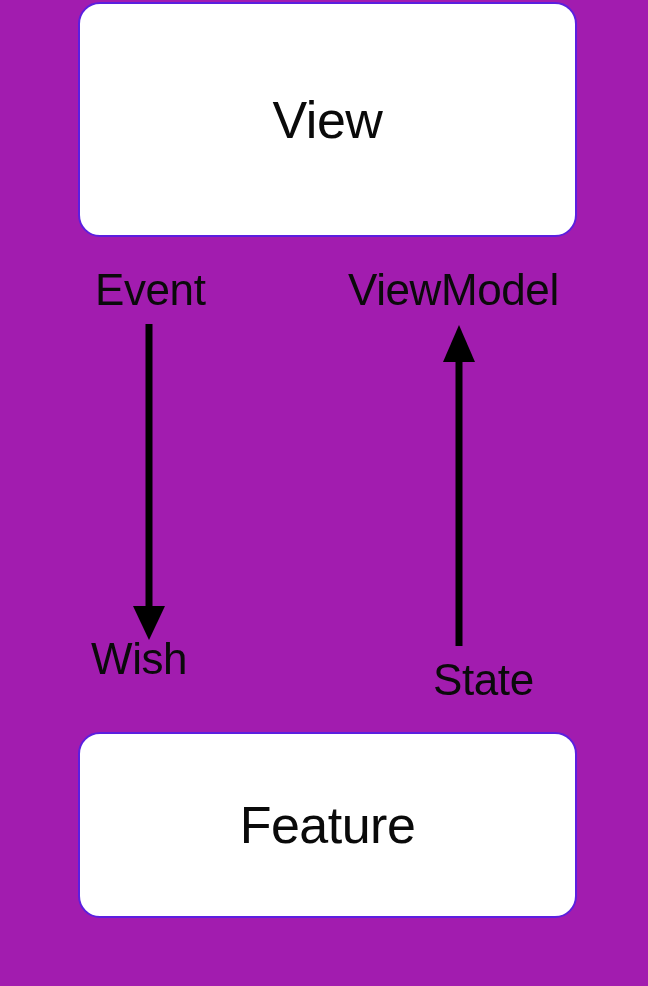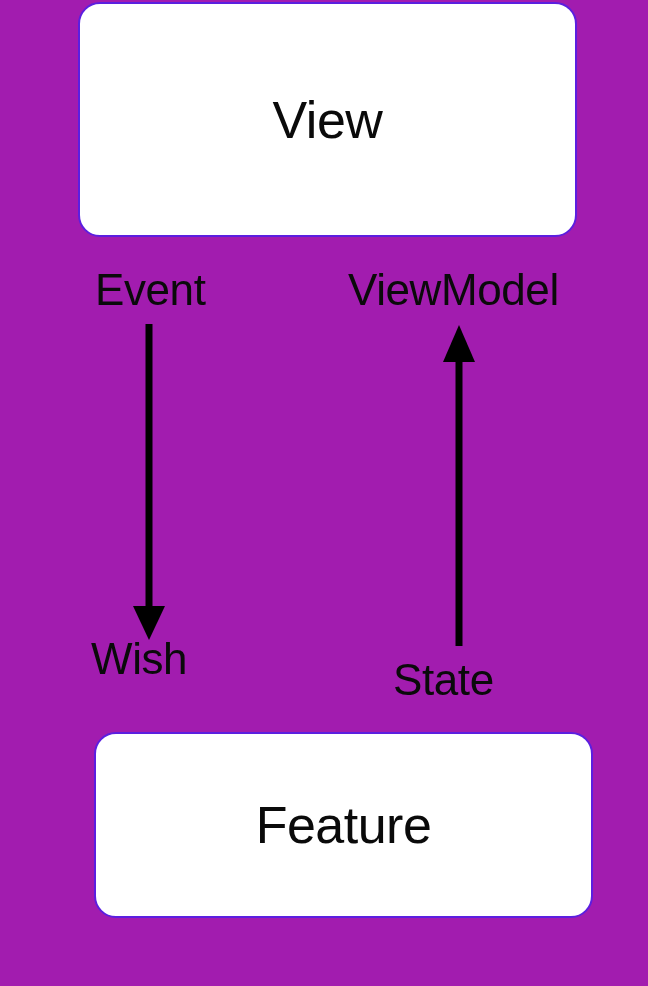--- a/index.html
+++ b/index.html
@@ -33,21 +33,21 @@
     align-items: center;
     justify-content: center;
   }
   #node-view {
     left: 78px;
     top: 2px;
     width: 499px;
     height: 235px;
   }
   #node-feature {
-    left: 94px;
+    left: 78px;
     top: 732px;
     width: 499px;
     height: 186px;
     justify-content: center;
   }
   .node-label {
     font-family: "Liberation Sans", sans-serif;
     font-size: 52px;
     font-weight: 500;
     letter-spacing: -0.5px;
@@ -119,19 +119,19 @@
     <polygon class="arrow-head" points="30,322 14,288 46,288"></polygon>
   </svg>
 
   <svg class="arrow-svg" id="arrow-state-viewmodel" viewBox="0 0 60 334">
     <line class="arrow-stroke" x1="30" y1="328" x2="30" y2="34"></line>
     <polygon class="arrow-head" points="30,7 14,44 46,44"></polygon>
   </svg>
 
   <span class="edge-label" id="label-wish" style="color: rgb(10, 10, 10);">Wish</span>
 
-  <span class="edge-label" id="label-state" style="color: rgb(10, 10, 10);">State</span>
+  <span class="edge-label" id="label-state" style="color: rgb(10, 10, 10); margin-left: 40px;">State</span>
 
   <div class="node-box" id="node-feature" style="border-color: rgb(91, 31, 224);">
     <span class="node-label" style="color: rgb(10, 10, 10);">Feature</span>
   </div>
 
 </div>
 
 </body></html>

